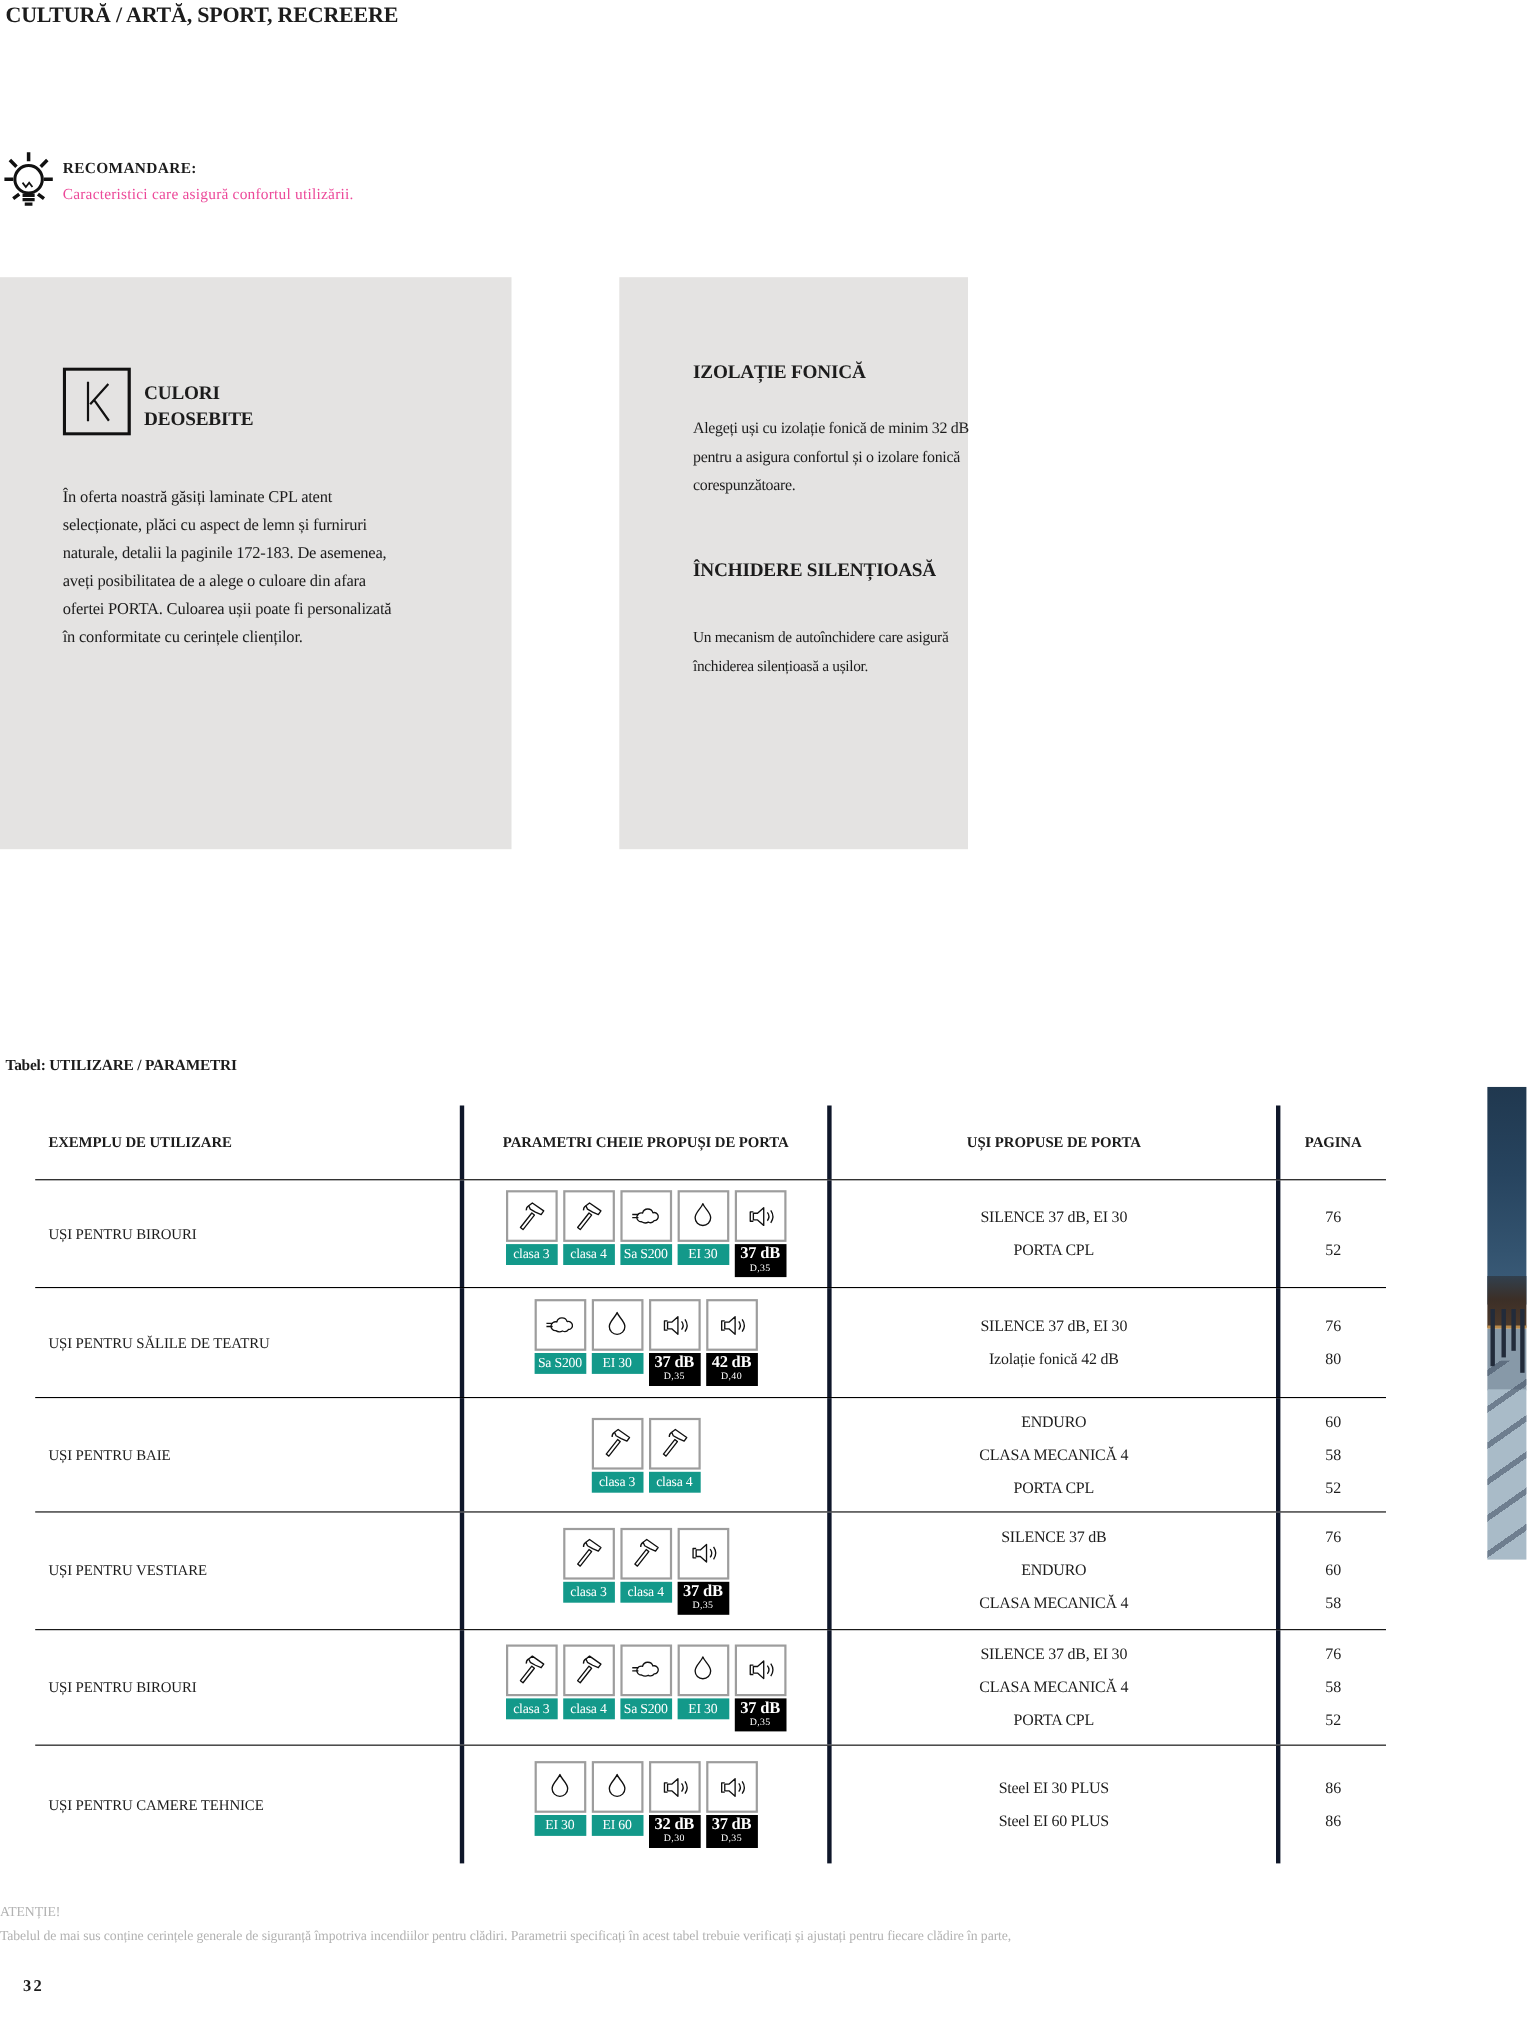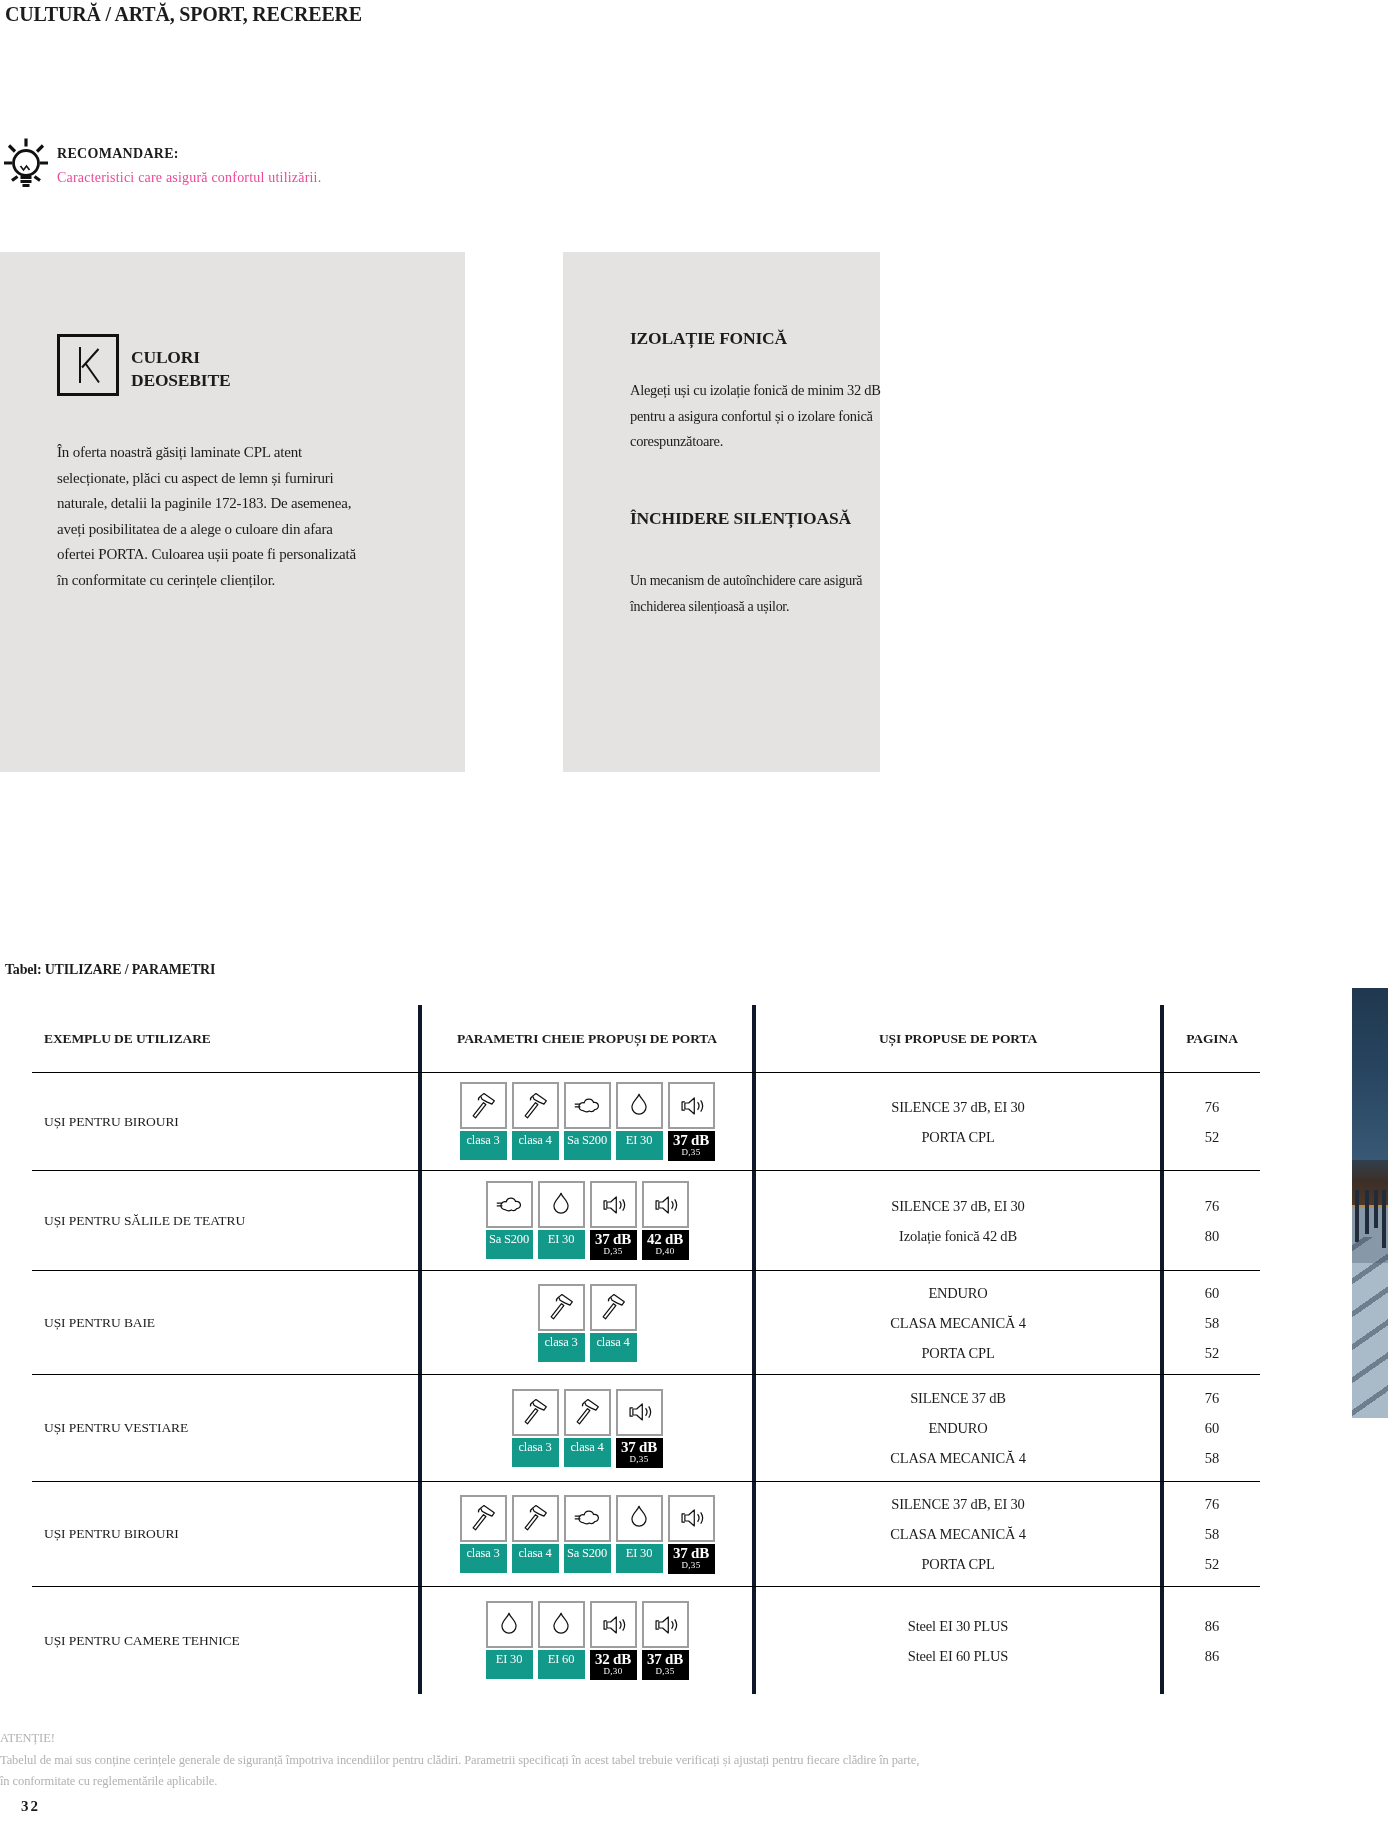--- a/index.html
+++ b/index.html
@@ -32,21 +32,21 @@
   .h-cell{align-items:center;font-size:13.5px;font-weight:700;letter-spacing:-0.1px;}
   .h-left{padding-left:12px;}
   .h-center{justify-content:center;text-align:center;}
   .c-usage{align-items:center;padding-left:12px;font-size:13.5px;letter-spacing:-0.1px;}
   .c-params{align-items:center;justify-content:center;}
   .param-group{display:flex;gap:5px;align-items:flex-start;}
   .param{display:flex;flex-direction:column;align-items:center;width:47px;}
   .icon-box{width:43px;height:43px;border:2px solid #9d9d9d;background:#fff;display:flex;align-items:center;justify-content:center;}
   .icon-box svg{display:block;}
   .badge{margin-top:2px;width:47px;text-align:center;color:#fff;}
-  .badge.teal{background:var(--teal);font-size:12.5px;height:29px;line-height:19px;letter-spacing:-0.2px;}
+  .badge.teal{background:var(--teal);font-size:12.5px;height:19px;line-height:19px;letter-spacing:-0.2px;}
   .badge.black{background:#000;padding:3px 0 4px;}
   .badge .main{display:block;font-size:15px;font-weight:700;line-height:13px;letter-spacing:-0.2px;}
   .badge .sub{display:block;font-size:9px;line-height:9px;margin-top:1px;letter-spacing:.3px;}
   .c-doors{flex-direction:column;align-items:center;justify-content:center;font-size:14.5px;line-height:30px;letter-spacing:-0.2px;text-align:center;}
   .c-pages{flex-direction:column;align-items:center;justify-content:center;font-size:14.5px;line-height:30px;text-align:center;}
   
   .warning{position:absolute;left:0;top:1728px;width:1388px;color:#b2b2b2;font-size:12.5px;line-height:21.5px;letter-spacing:-0.1px;}
   .page-num{position:absolute;left:21px;top:1798px;font-size:15px;font-weight:700;letter-spacing:2px;}
   
   .photo{position:absolute;left:1352px;top:988px;width:36px;height:430px;overflow:hidden;}
@@ -452,17 +452,16 @@
     <div class="ph-post" style="left:13px;height:44px"></div>
     <div class="ph-post" style="left:22px;height:38px"></div>
     <div class="ph-post" style="left:30px;height:58px"></div>
     <div class="ph-paving"></div>
     <div class="ph-lines"></div>
   </div>
 
   <div class="warning">
     <div>ATENȚIE!</div>
     <div>Tabelul de mai sus conține cerințele generale de siguranță împotriva incendiilor pentru clădiri. Parametrii specificați în acest tabel trebuie verificați și ajustați pentru fiecare clădire în parte,</div>
-    <div>în conformitate cu reglementările aplicabile.</div>
   </div>
   <div class="page-num">32</div>
 
 </div>
 
 </body></html>

